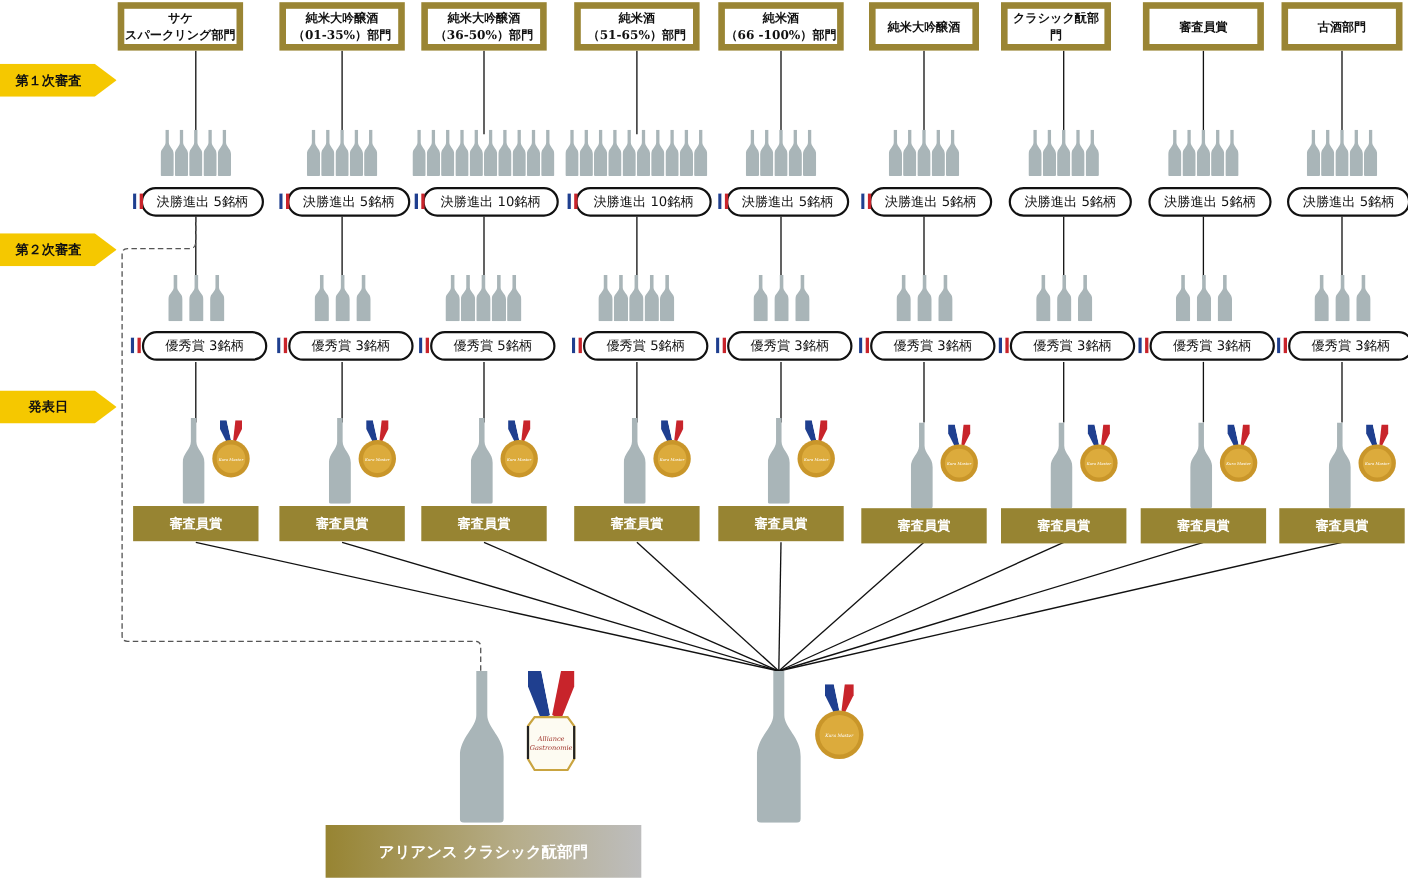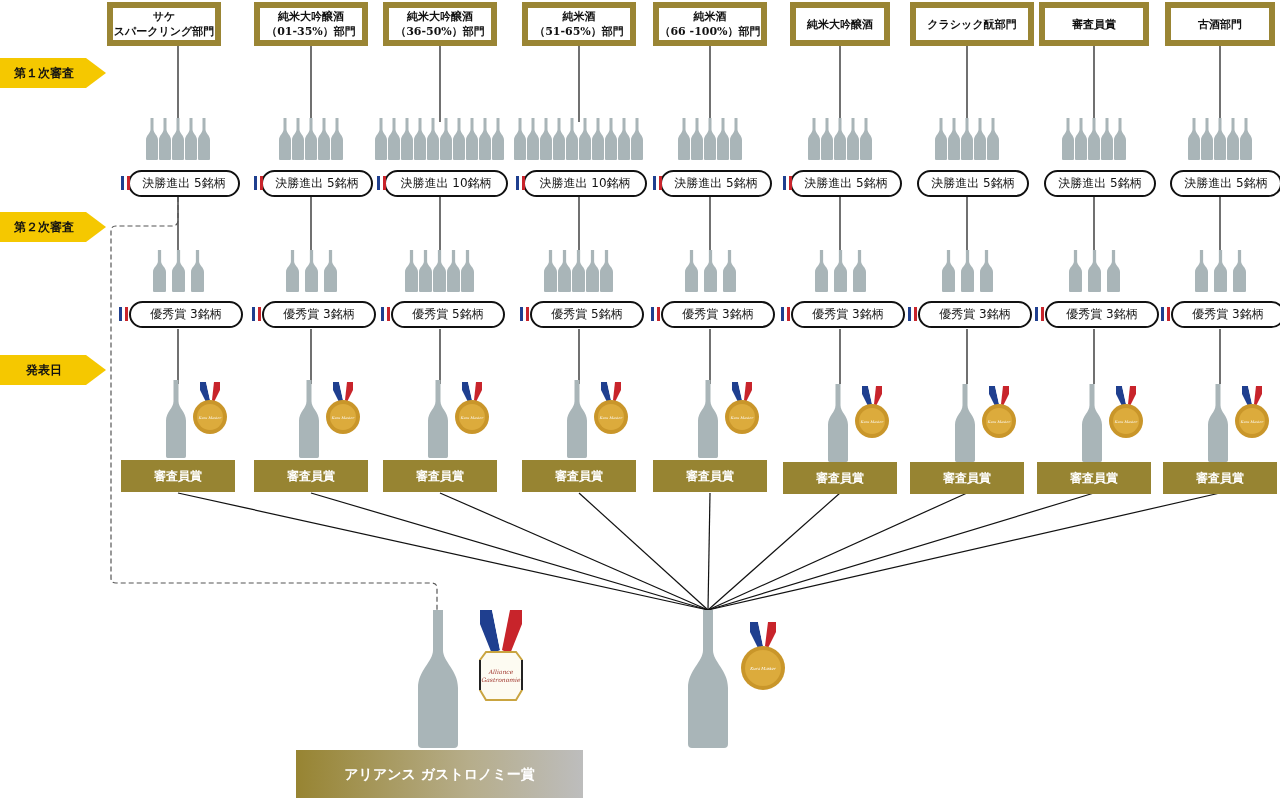--- a/index.html
+++ b/index.html
@@ -490,21 +490,21 @@
           <polygon points="22,0 28,0 28,8 22,20 20,18" fill="#c8242b"></polygon>
           <circle cx="18" cy="35" r="17" fill="#c9962a"></circle>
           <circle cx="18" cy="35" r="13" fill="#dcab3c"></circle>
           <text x="18" y="37" font-size="3.5" fill="#fff" text-anchor="middle" font-style="italic" font-family="DejaVu Serif, serif">Kura Master</text>
         </svg>
         <div class="bar" style="left: 783px; width: 114px; top: 462px;">
           <span>審査員賞</span>
         </div>
       </div>
       <div>
-        <div class="cat" style="left: 910px; width: 124px;">クラシック酛部門</div>
+        <div class="cat" style="left: 910px; width: 100px;">クラシック酛部門</div>
         <div class="bottles" style="left: 934.5px; top: 118px;">
           <svg width="12" height="42" viewBox="0 0 12 44" preserveAspectRatio="none">
             <path d="M4.5 0 H7.5 V12 C7.5 16 12 18 12 23 V43 Q12 44 11 44 H1 Q0 44 0 43 V23 C0 18 4.5 16 4.5 12 Z" fill="#a9b5b8"></path>
           </svg>
           <svg width="12" height="42" viewBox="0 0 12 44" preserveAspectRatio="none">
             <path d="M4.5 0 H7.5 V12 C7.5 16 12 18 12 23 V43 Q12 44 11 44 H1 Q0 44 0 43 V23 C0 18 4.5 16 4.5 12 Z" fill="#a9b5b8"></path>
           </svg>
           <svg width="12" height="42" viewBox="0 0 12 44" preserveAspectRatio="none">
             <path d="M4.5 0 H7.5 V12 C7.5 16 12 18 12 23 V43 Q12 44 11 44 H1 Q0 44 0 43 V23 C0 18 4.5 16 4.5 12 Z" fill="#a9b5b8"></path>
           </svg>
@@ -686,15 +686,15 @@
   <svg class="medal" style="left:738px;top:622px;" width="50" height="70" viewBox="0 0 50 70">
     <polygon points="12,0 20,0 25,24 20,26 12,10" fill="#1f3f8f"></polygon>
     <polygon points="20,0 30,0 27,24 25,24" fill="#ffffff"></polygon>
     <polygon points="30,0 38,0 38,10 30,26 27,24" fill="#c8242b"></polygon>
     <circle cx="25" cy="46" r="22" fill="#c9962a"></circle>
     <circle cx="25" cy="46" r="18" fill="#dcab3c"></circle>
     <text x="25" y="48" font-size="4" fill="#fff" text-anchor="middle" font-style="italic" font-family="DejaVu Serif, serif">Kura Master</text>
   </svg>
 
   <div class="final-bar" style="left:296px;top:750px;width:287px;">
-    <span>アリアンス ガストロノミー賞</span>
+    <span>アリアンス クラシック酛部門</span>
   </div>
 </div>
 
 </body></html>

